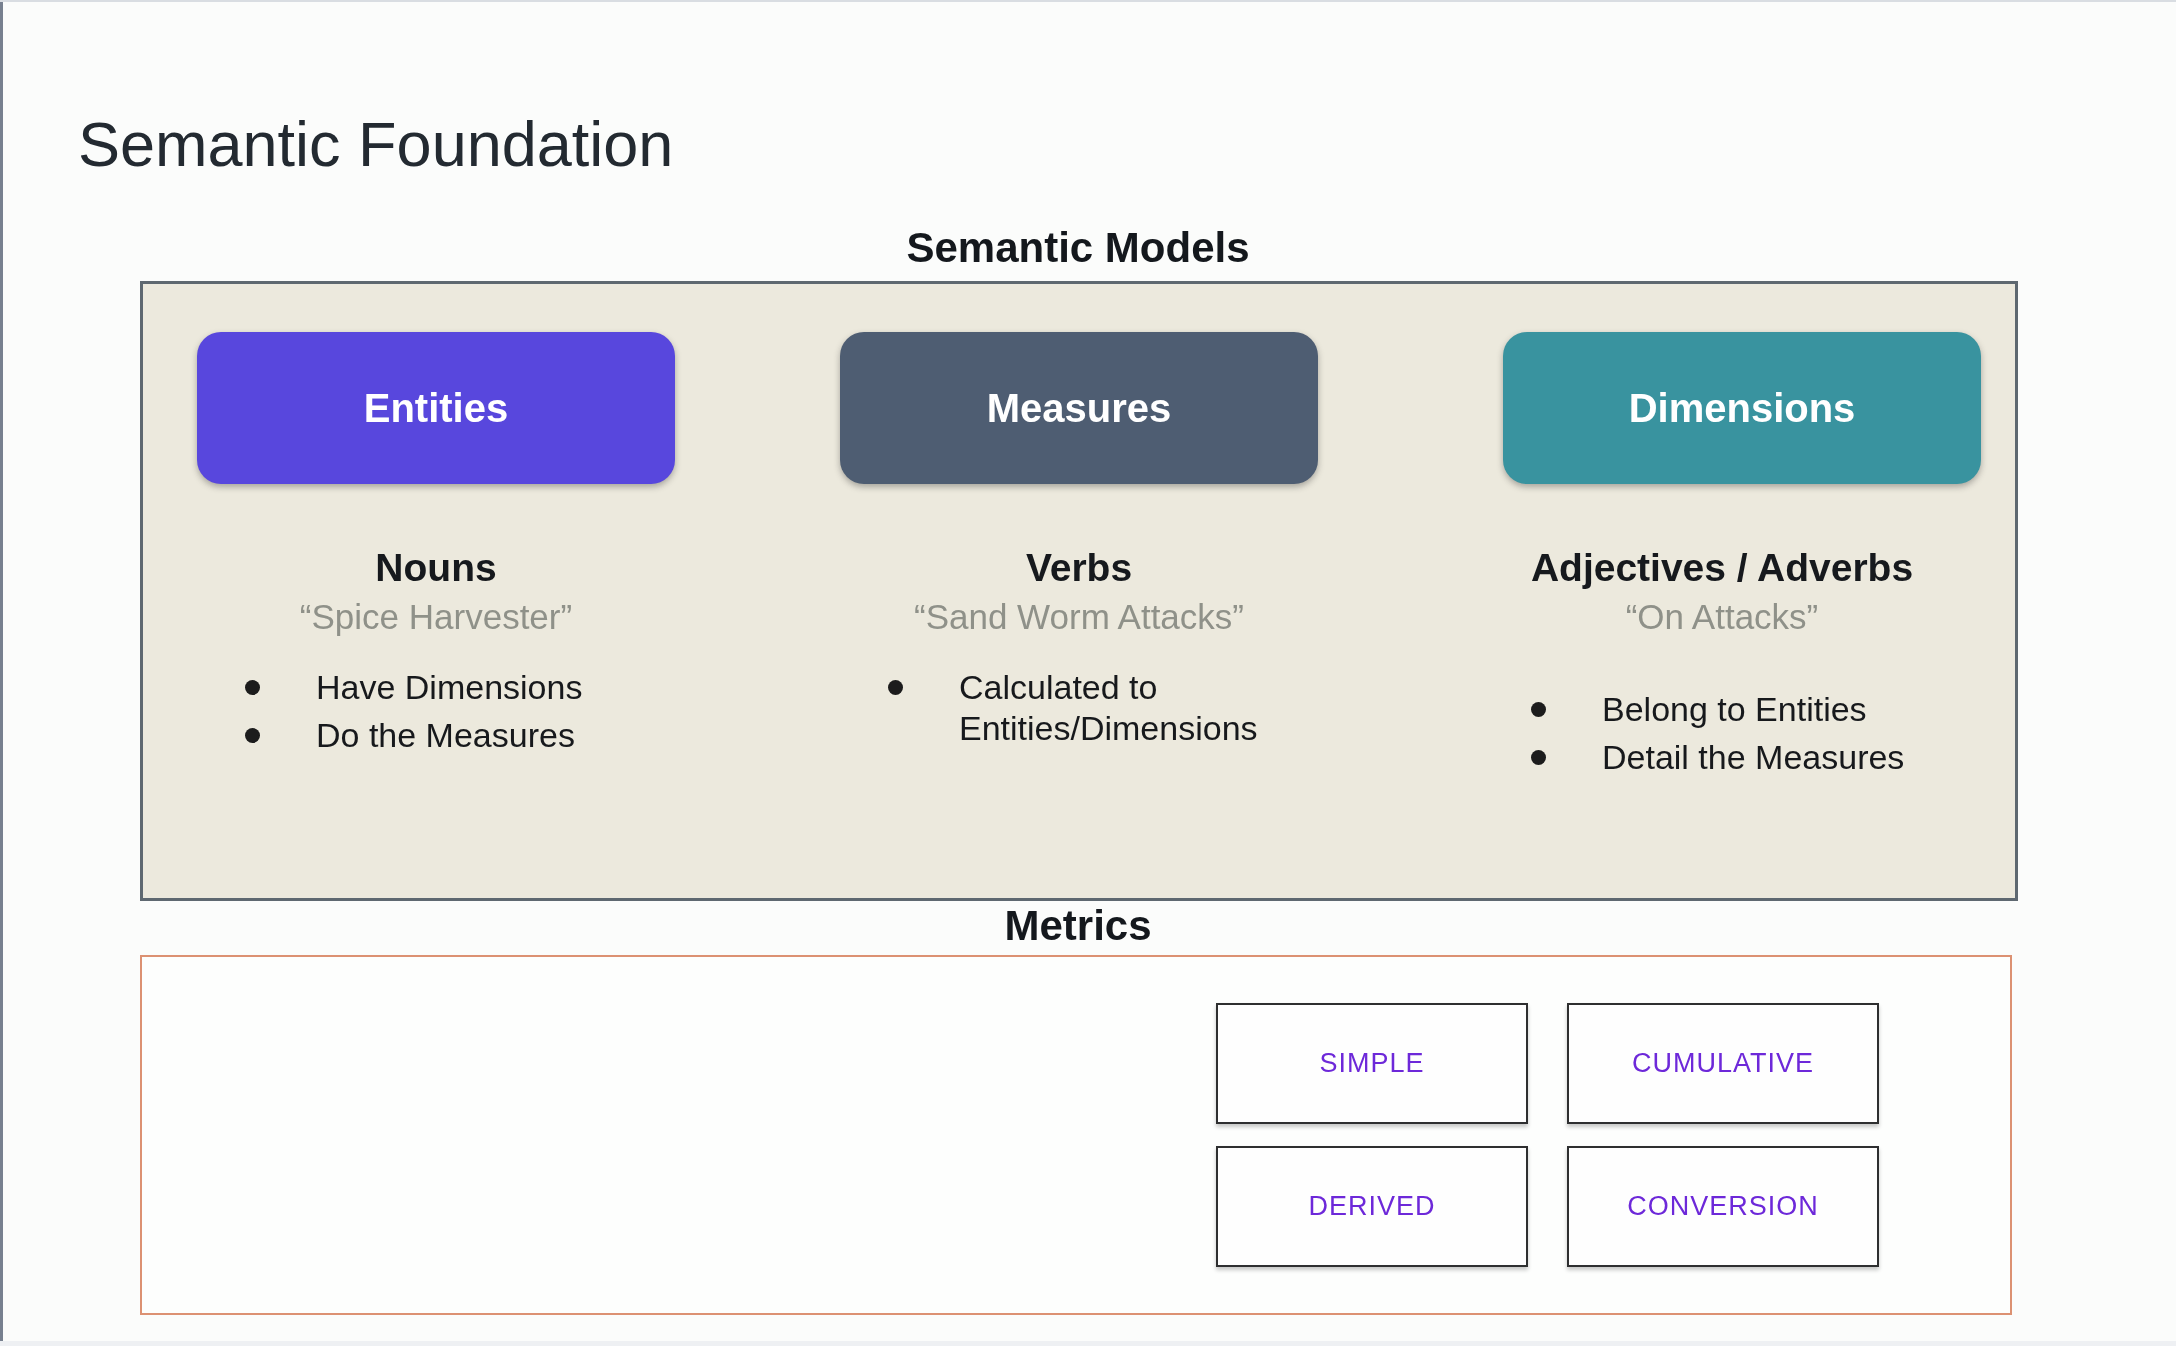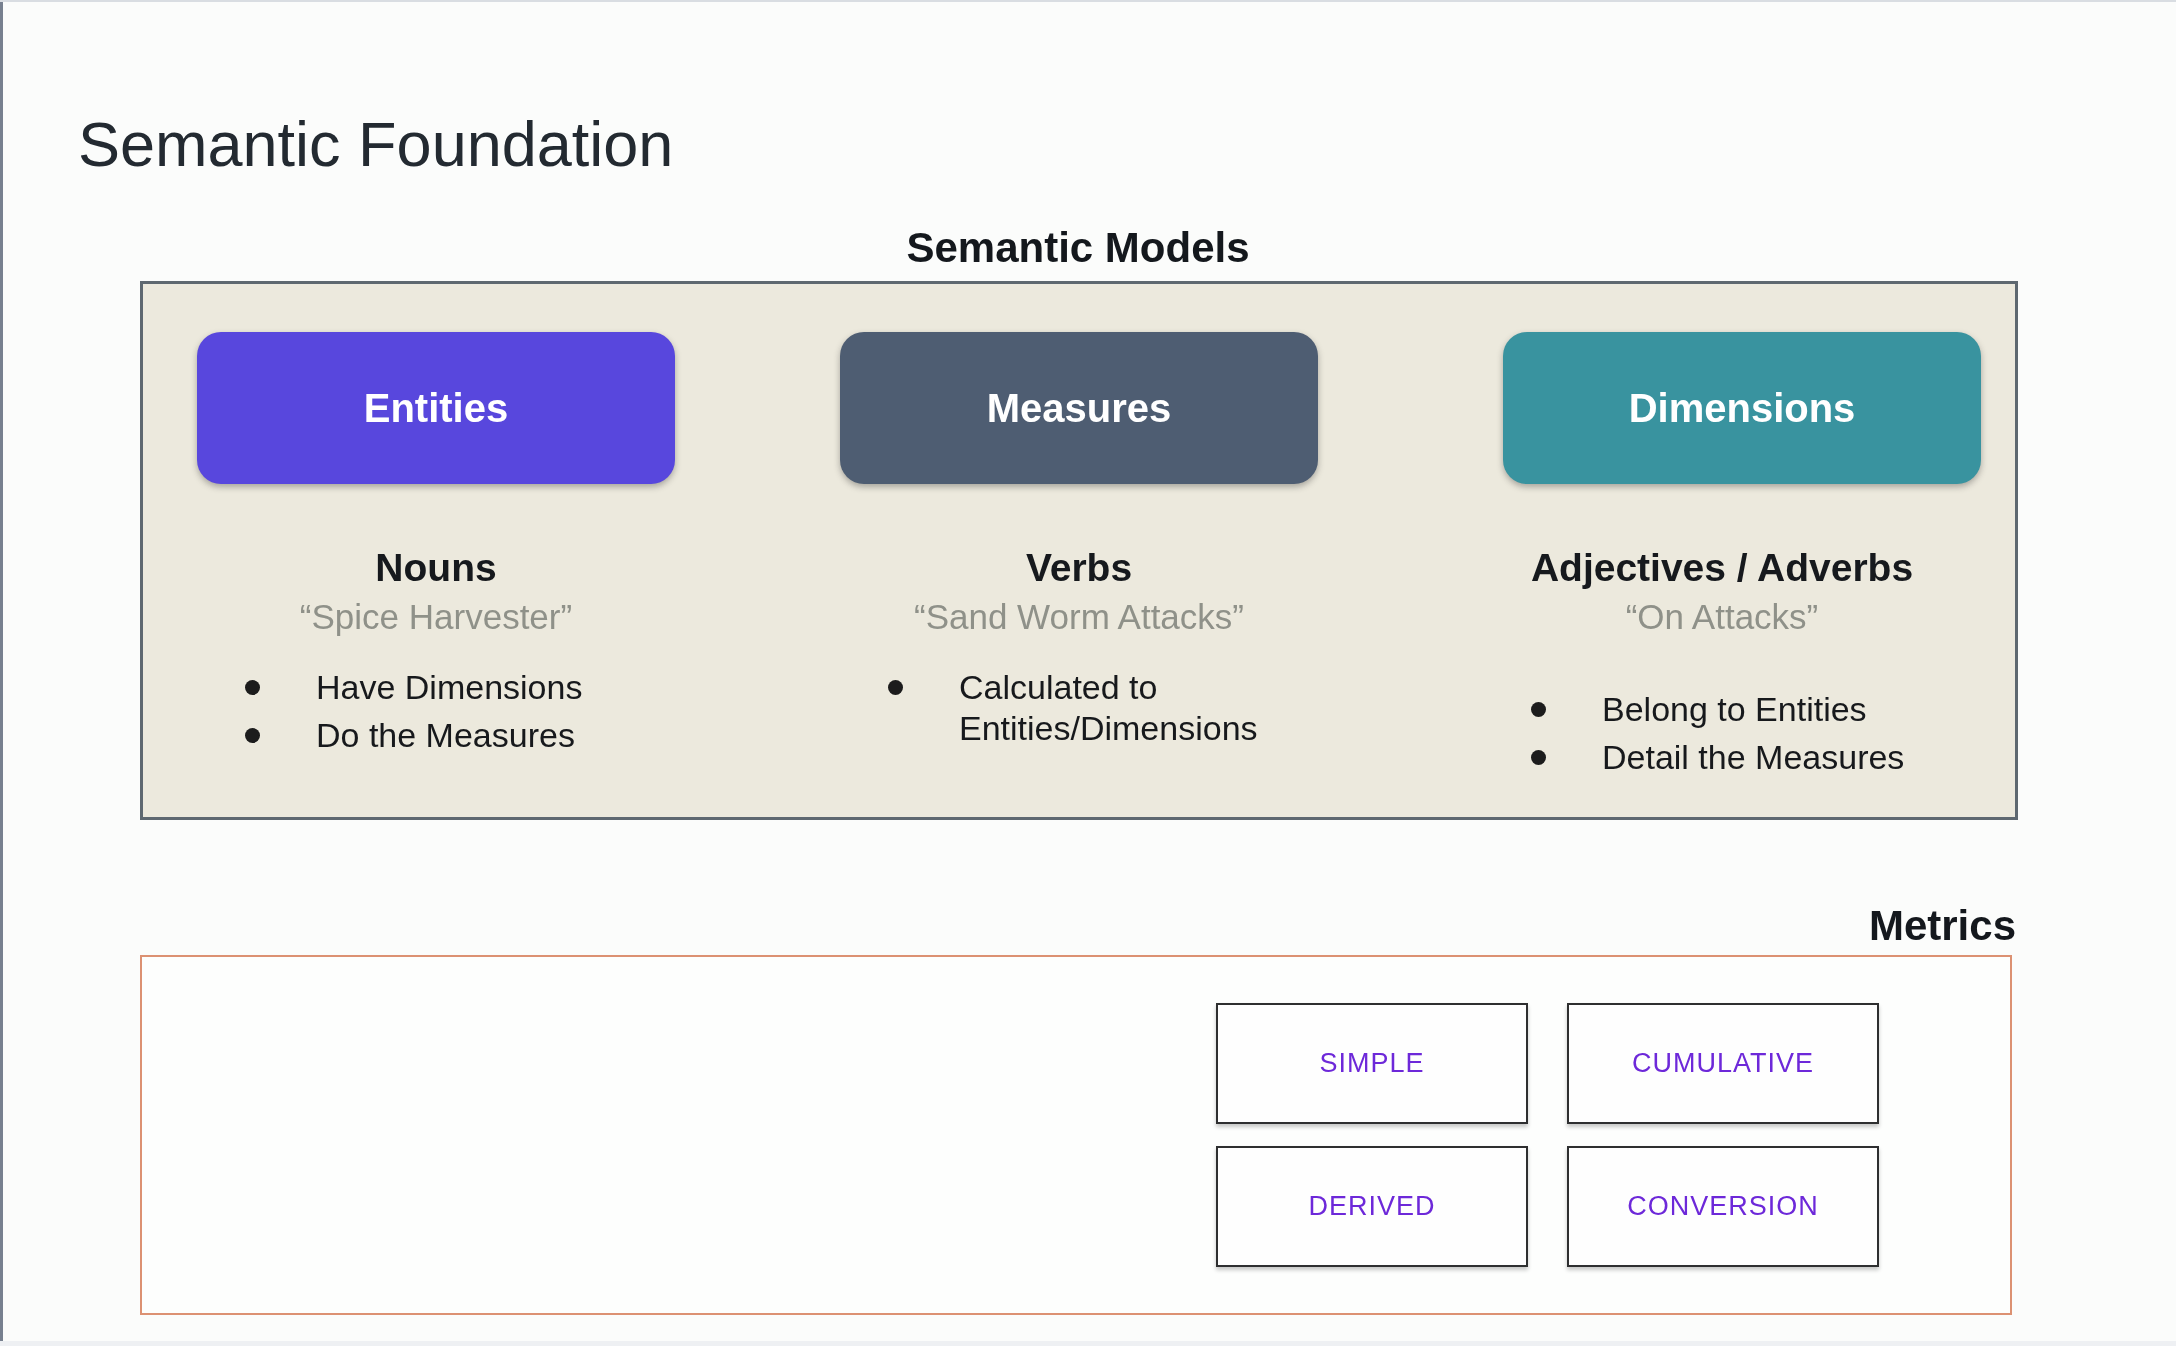--- a/index.html
+++ b/index.html
@@ -18,24 +18,24 @@
   .slide-title{
     position:absolute;left:78px;top:66px;
     font-size:63px;font-weight:400;color:#232a31;letter-spacing:0px;
   }
 
   .section-heading{
     position:absolute;left:140px;width:1876px;
     text-align:center;font-size:42px;font-weight:700;color:#14181d;
   }
   .sm-heading{top:224px;}
-  .metrics-heading{top:902px;text-align:right;}
+  .metrics-heading{top:902px;}
 
   .sm-box{
-    position:absolute;left:140px;top:281px;width:1878px;height:539px;
+    position:absolute;left:140px;top:281px;width:1878px;height:620px;
     background:#ece9dd;border:3px solid #5e6870;box-sizing:border-box;
     display:flex;justify-content:space-between;
     padding:48px 54px 0 54px;
   }
   .sm-col{width:478px;display:flex;flex-direction:column;align-items:center;}
   .pill{
     width:478px;height:152px;border-radius:24px;box-sizing:border-box;
     display:flex;align-items:center;justify-content:center;
     color:#ffffff;font-size:40px;font-weight:700;
     box-shadow:0 3px 6px rgba(40,40,40,0.35);

